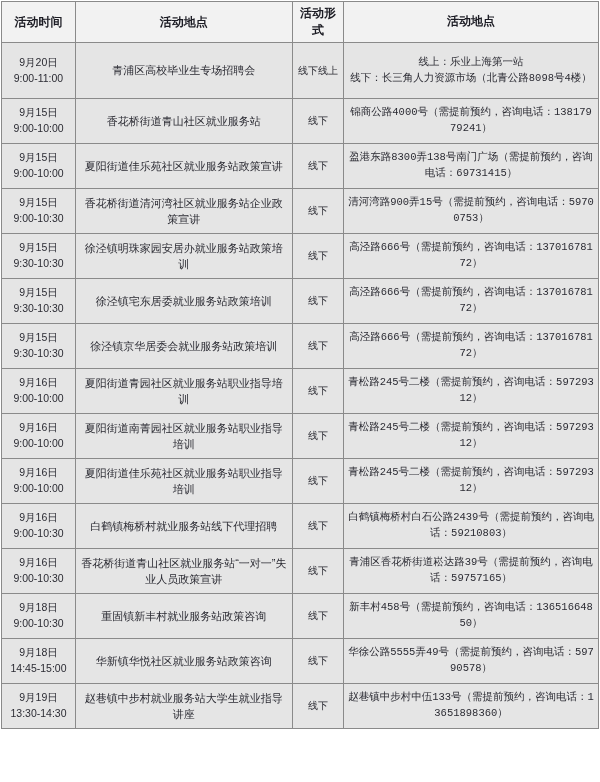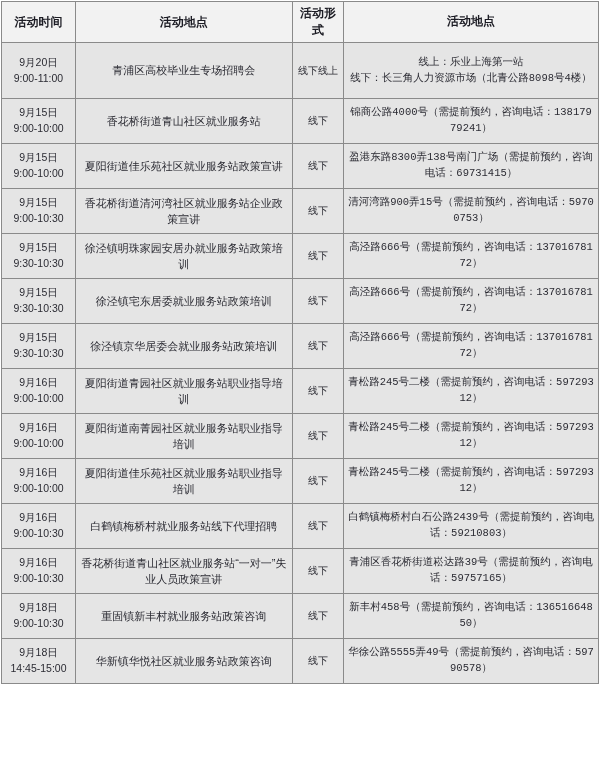--- a/index.html
+++ b/index.html
@@ -171,14 +171,23 @@
       </tr>
       <tr>
         <td class="col-time">
           <div>9月18日</div>
           <div>14:45-15:00</div>
         </td>
         <td class="col-theme">华新镇华悦社区就业服务站政策咨询</td>
         <td class="col-format">线下</td>
         <td class="col-location">华徐公路5555弄49号（需提前预约，咨询电话：59790578）</td>
       </tr>
+      <tr>
+        <td class="col-time">
+          <div>9月19日</div>
+          <div>13:30-14:30</div>
+        </td>
+        <td class="col-theme">赵巷镇中步村就业服务站大学生就业指导讲座</td>
+        <td class="col-format">线下</td>
+        <td class="col-location">赵巷镇中步村中伍133号（需提前预约，咨询电话：13651898360）</td>
+      </tr>
     </tbody>
 </table>
 
 </body></html>

